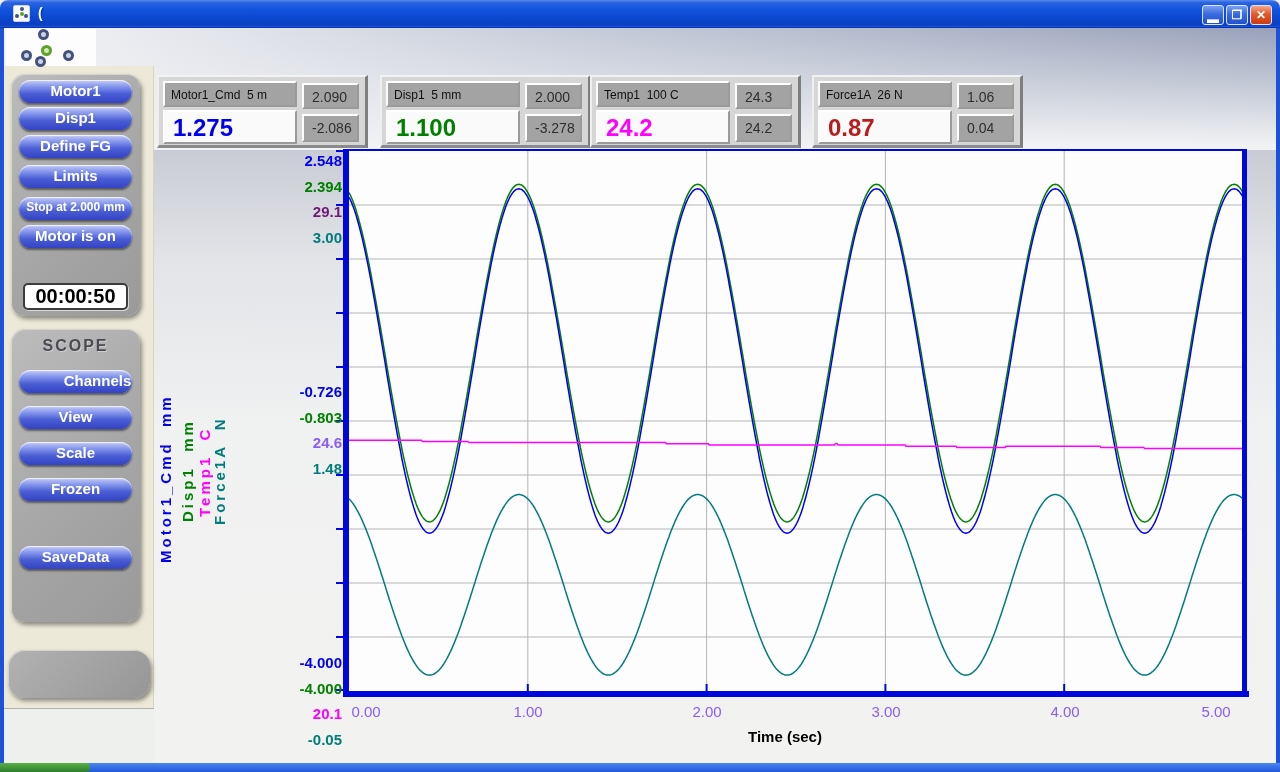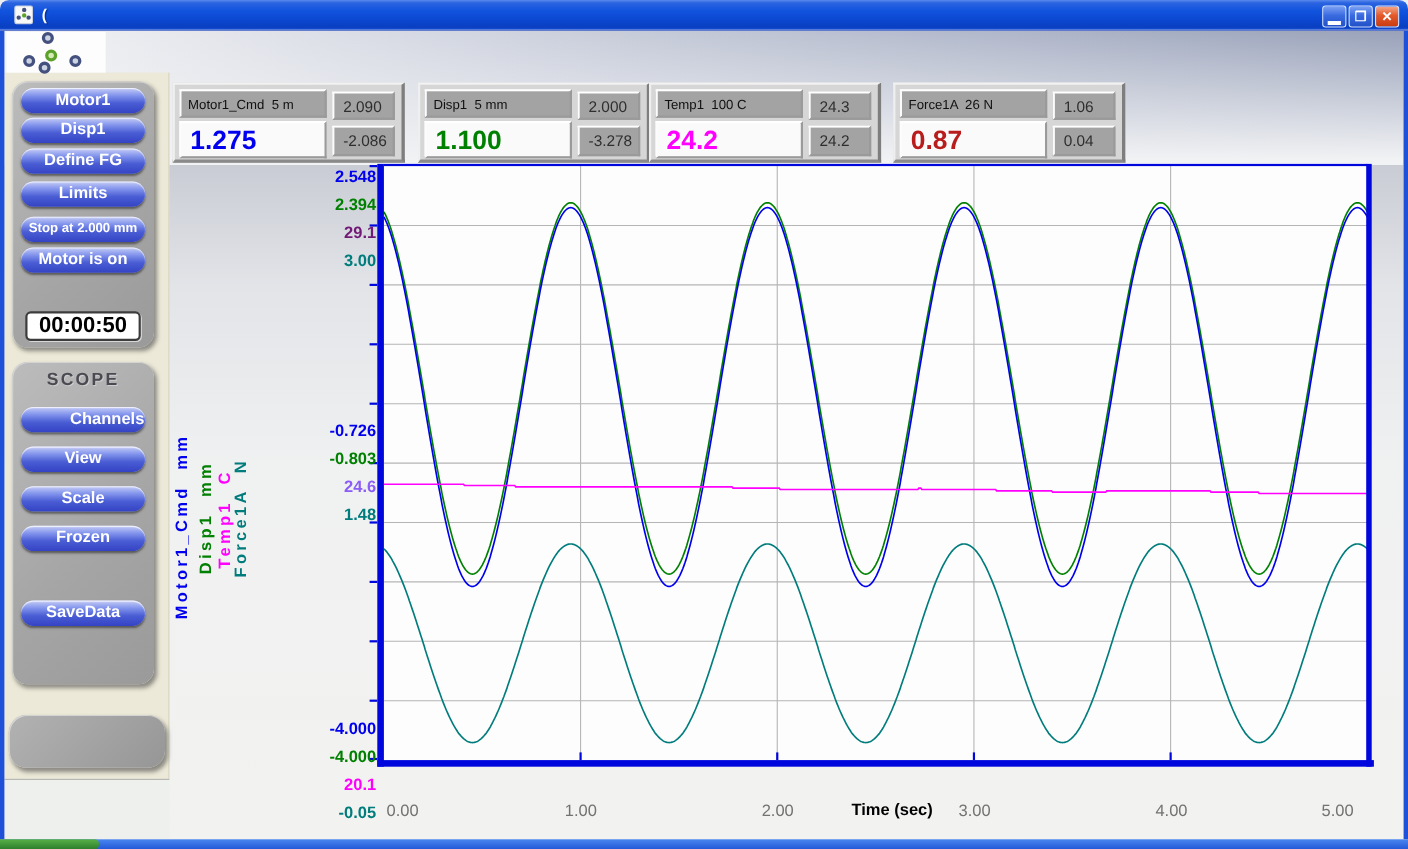--- a/index.html
+++ b/index.html
@@ -73,22 +73,22 @@
   .ro-value { left:4px; top:33px; width:134px; height:34px; font-size:24px; font-weight:bold;
     padding:2px 0 0 8px; background:#fafafa; }
   .ro-max { left:143px; top:6px; width:57px; height:26px; }
   .ro-min { left:143px; top:37px; width:57px; height:28px; }
   .ro-sm { font-size:14px; color:#2e2e2e; padding:4px 0 0 8px; }
 
   
   #chart { position:absolute; left:343px; top:149px; width:906px; height:548px; }
   #chart svg { overflow:visible; }
   .ylab { position:absolute; right:938px; width:80px; text-align:right; font-size:15px; font-weight:bold; }
-  .xlab { position:absolute; top:703px; width:70px; text-align:center; font-size:15px; color:#737373;margin-top:26px; }
-  #time-label { position:absolute; left:748px; top:728px; width:100px; text-align:right;
+  .xlab { position:absolute; top:703px; width:70px; text-align:center; font-size:15px; color:#8b5cf6; }
+  #time-label { position:absolute; left:748px; top:728px; width:100px; text-align:left;
     font-size:15px; font-weight:bold; color:#000; }
   .vlab { position:absolute; writing-mode:vertical-rl; transform:rotate(180deg);
     font-size:15px; font-weight:bold; letter-spacing:3px; display:flex; align-items:center;
     justify-content:center; white-space:pre; }
 </style>
 </head>
 <body>
 
 <div id="app">
 

